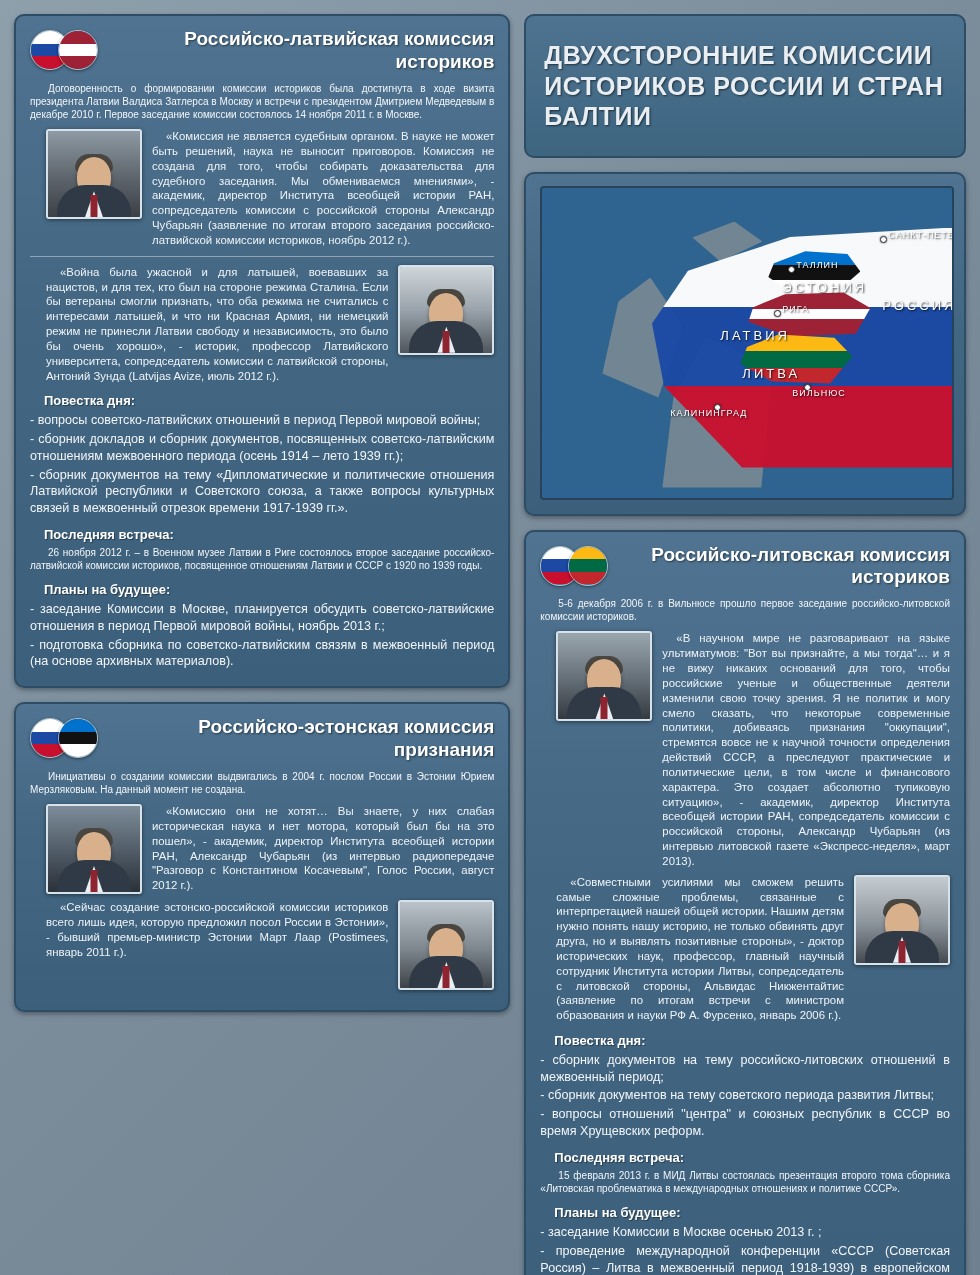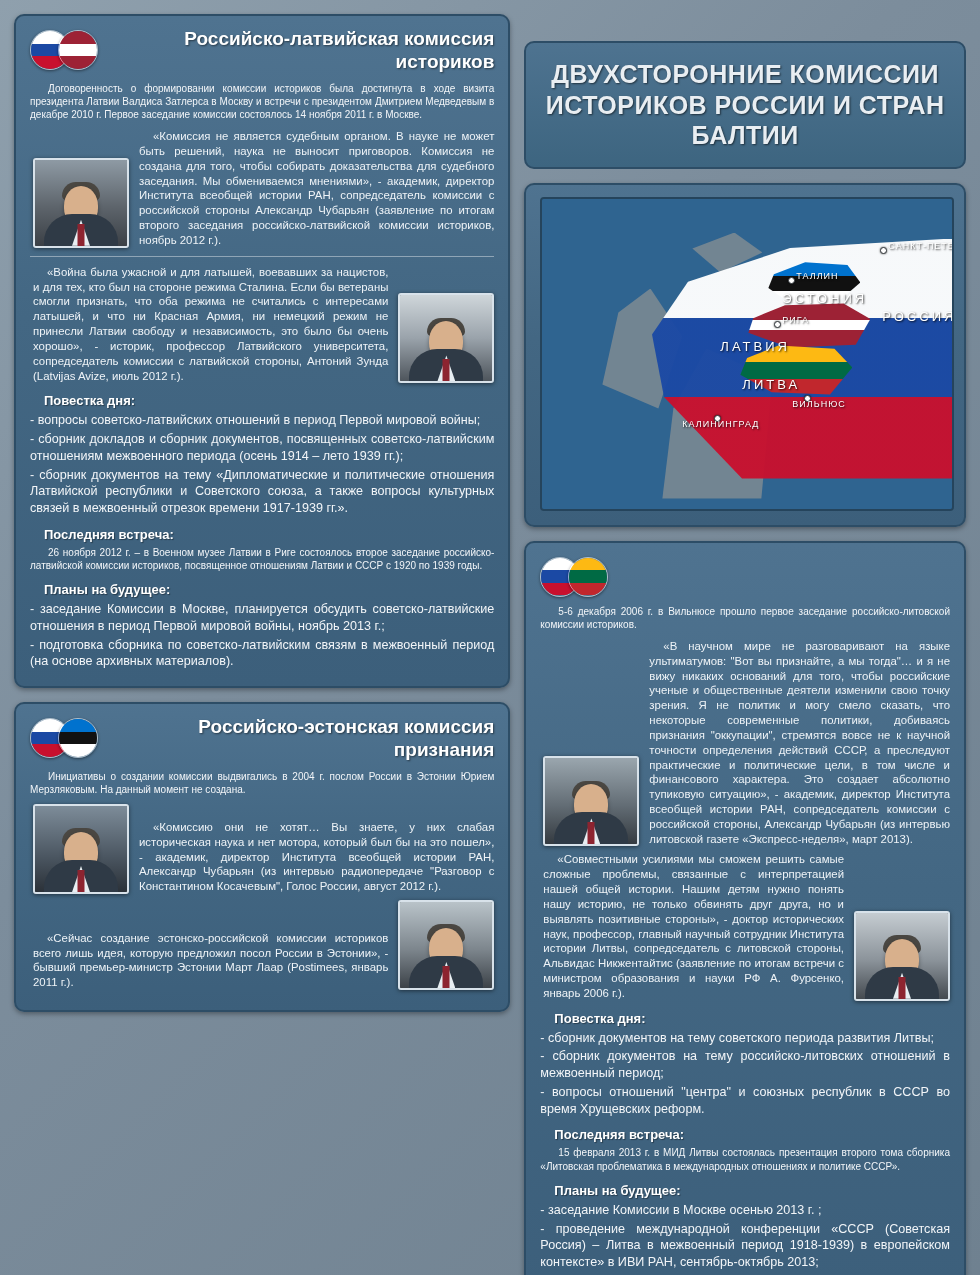--- a/index.html
+++ b/index.html
@@ -31,23 +31,22 @@
     padding:12px 14px 14px 14px;
     box-sizing:border-box;
   }
 
   
   .title-panel{
     background:linear-gradient(180deg,#4d7characterless 0%,#3d6580 100%);
     background:linear-gradient(180deg,#4e7390 0%,#3d6580 100%);
     border:2px solid #2d4d66;
     border-radius:10px;
-    padding:16px 18px;
-    text-align:center;
-    margin-top:27px;
+    padding:24px 18px;
+    text-align:left;
   }
   .title-panel h1{
     margin:0;
     font-size:25px;
     line-height:1.22;
     font-weight:bold;
     letter-spacing:.5px;
     color:#e9eef2;
     text-shadow:1px 1px 2px rgba(0,0,0,.55);
     text-transform:uppercase;
@@ -89,22 +88,22 @@
     margin:0 0 8px 0;
     font-size:10px;
     line-height:1.32;
     text-align:justify;
     color:#f2f5f8;
     text-indent:18px;
   }
 
   
   .quote{
-    display:flex;gap:10px;align-items:flex-end;
-    margin:6px 0 6px 3px;
+    display:flex;gap:10px;align-items:flex-start;
+    margin:6px 0 6px 16px;
   }
   .quote.right{flex-direction:row-reverse;}
   .qtext{
     flex:1 1 auto;
     font-size:11.4px;line-height:1.3;text-align:justify;
     color:#eef3f7;
     text-indent:14px;
   }
   .portrait{
     flex:0 0 auto;
@@ -358,21 +357,21 @@
 
         <div class="dot" style="left:232px;top:122px;"></div>
         <div class="lbl" style="left:240px;top:116px;">РИГА</div>
         <div class="lbl big" style="left:178px;top:140px;">ЛАТВИЯ</div>
 
         <div class="lbl big" style="left:200px;top:178px;">ЛИТВА</div>
         <div class="dot" style="left:262px;top:196px;"></div>
         <div class="lbl" style="left:250px;top:200px;">ВИЛЬНЮС</div>
 
         <div class="dot" style="left:172px;top:216px;"></div>
-        <div class="lbl" style="left:140px;top:220px;">КАЛИНИНГРАД</div>
+        <div class="lbl" style="left:128px;top:220px;">КАЛИНИНГРАД</div>
 
         <div class="lbl big" style="left:340px;top:110px;">РОССИЯ</div>
         <div class="dot" style="left:432px;top:166px;"></div>
         <div class="lbl" style="left:424px;top:174px;">МОСКВА</div>
       </div>
     </div>
 
     <div class="panel">
       <div class="com-head">
         <div class="flags flag-pair">
@@ -380,20 +379,21 @@
               <span></span>
               <span></span>
               <span></span>
             </div>
           <div class="flag lt">
               <span></span>
               <span></span>
               <span></span>
             </div>
         </div>
+        <div class="com-title">Российско-литовская комиссия историков</div>
       </div>
 
       <p class="body">5-6 декабря 2006 г. в Вильнюсе прошло первое заседание российско-литовской комиссии историков.</p>
 
       <div class="quote">
         <div class="portrait p5">
           <div class="bg"></div>
             <div class="hair"></div>
             <div class="head"></div>
             <div class="torso"></div>
@@ -410,22 +410,22 @@
             <div class="head"></div>
             <div class="torso"></div>
             <div class="shirt"></div>
             <div class="tie"></div>
         </div>
         <div class="qtext">«Совместными усилиями мы сможем решить самые сложные проблемы, связанные с интерпретацией нашей общей истории. Нашим детям нужно понять нашу историю, не только обвинять друг друга, но и выявлять позитивные стороны», - доктор исторических наук, профессор, главный научный сотрудник Института истории Литвы, сопредседатель с литовской стороны, Альвидас Никжентайтис (заявление по итогам встречи с министром образования и науки РФ А. Фурсенко, январь 2006 г.).</div>
       </div>
 
       <h3 class="sub">Повестка дня:</h3>
       <ul class="list">
+        <li>- сборник документов на тему российско-литовских отношений в межвоенный период;</li>
         <li>- сборник документов на тему советского периода развития Литвы;</li>
-        <li>- сборник документов на тему российско-литовских отношений в межвоенный период;</li>
         <li>- вопросы отношений "центра" и союзных республик в СССР во время Хрущевских реформ.</li>
       </ul>
 
       <h3 class="sub">Последняя встреча:</h3>
       <p class="body">15 февраля 2013 г. в МИД Литвы состоялась презентация второго тома сборника «Литовская проблематика в международных отношениях и политике СССР».</p>
 
       <h3 class="sub">Планы на будущее:</h3>
       <ul class="list">
         <li>- заседание Комиссии в Москве осенью 2013 г. ;</li>
         <li>- проведение международной конференции «СССР (Советская Россия) – Литва в межвоенный период 1918-1939) в европейском контексте» в ИВИ РАН, сентябрь-октябрь 2013;</li>

